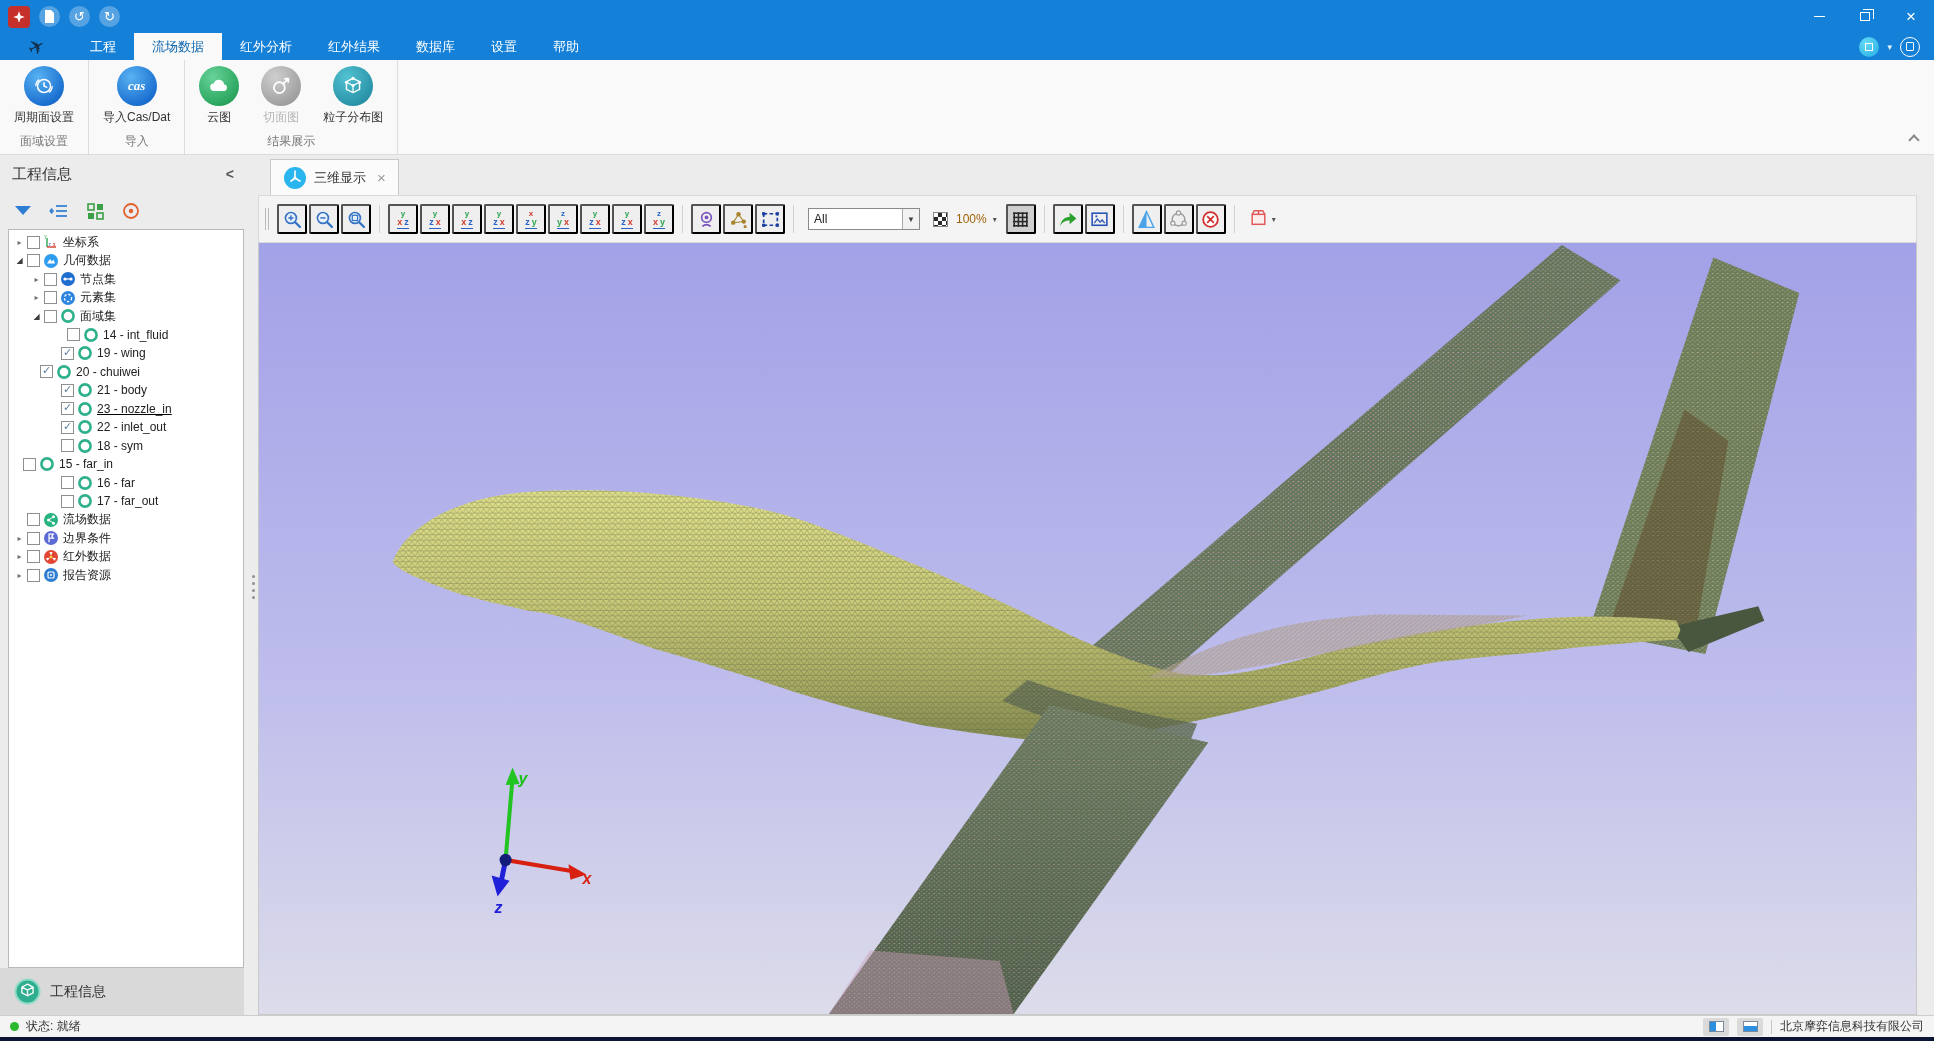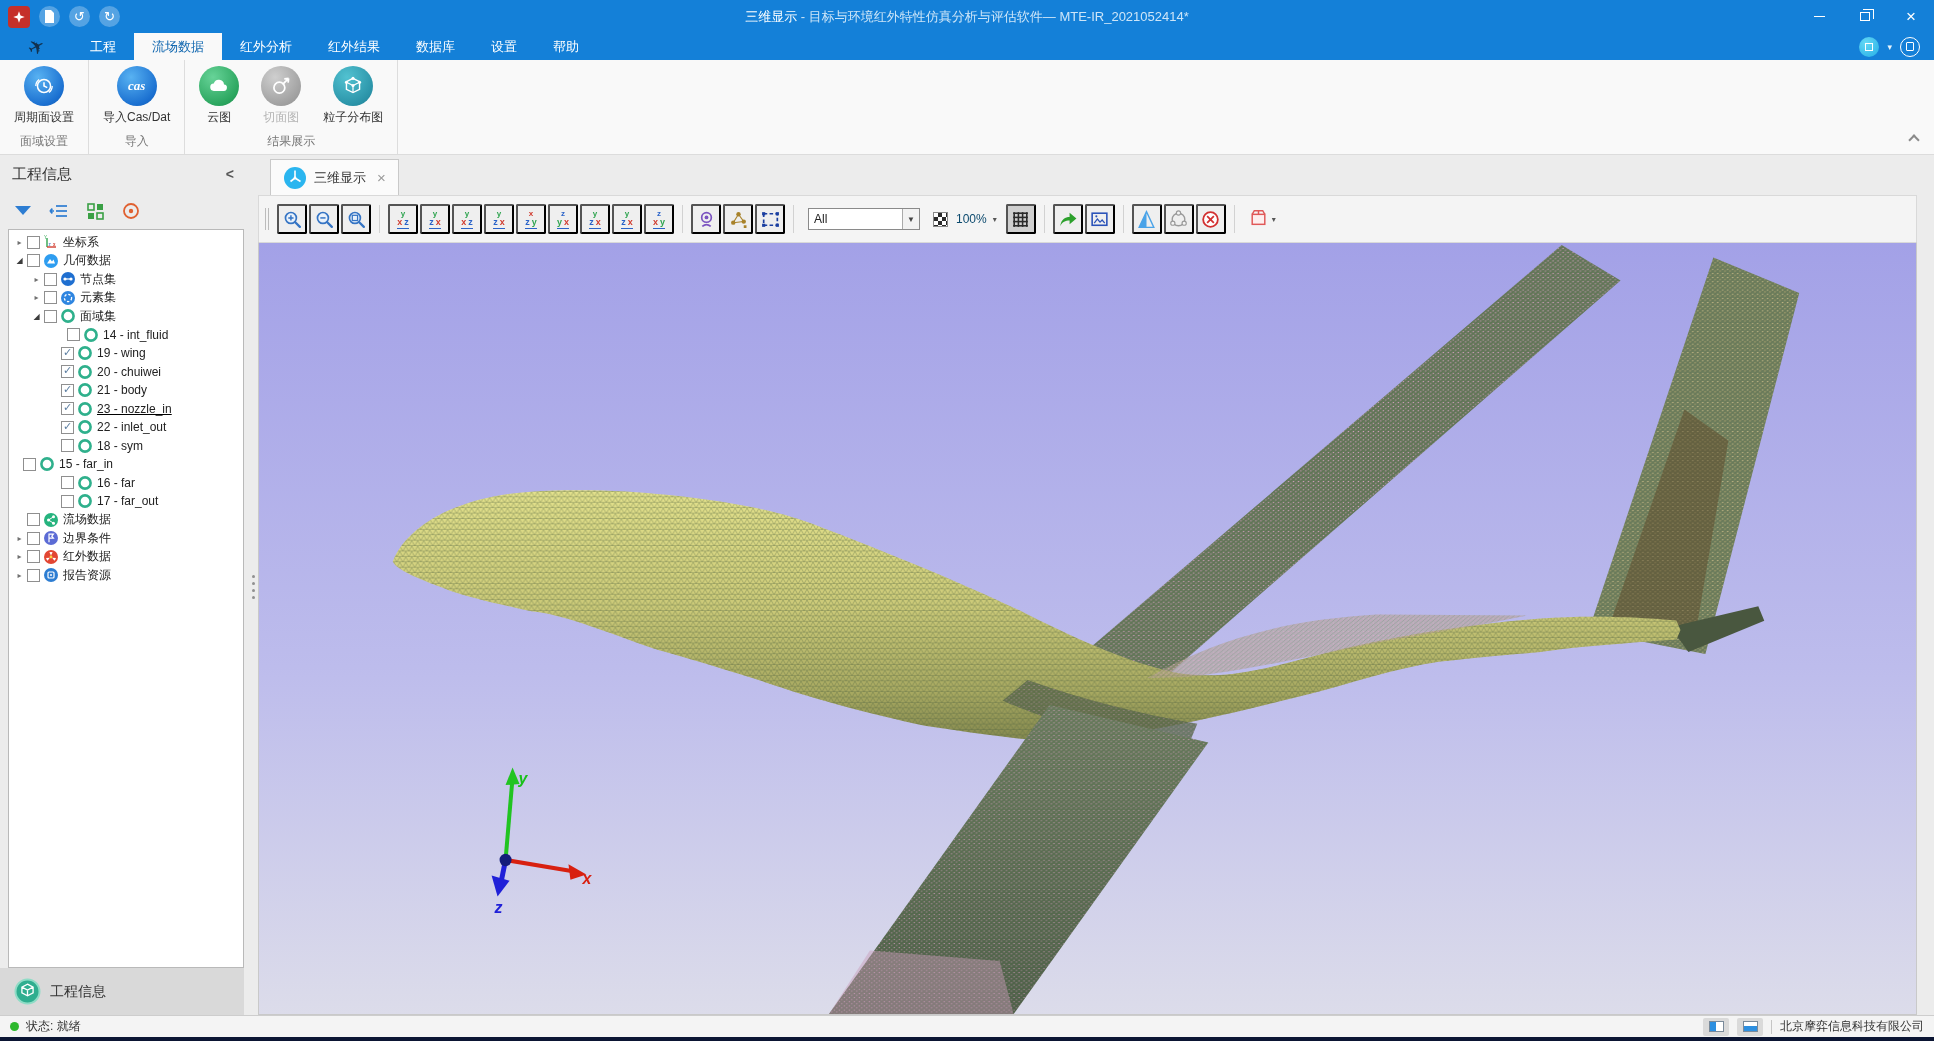--- a/index.html
+++ b/index.html
@@ -94,21 +94,21 @@
   .vb { display:flex; flex-direction:column; align-items:center; line-height:1; }
   .vb em { font-style:normal; font-size:8px; font-weight:bold; }
   .vb .row { display:flex; gap:2px; border-bottom:1.6px solid #2a63c9; padding-bottom:1px; }
   .vb b { font-size:9px; }
   .combo { width:112px; height:22px; background:#fff; border:1px solid #8a8a8a; display:flex; align-items:center; margin:0 6px; cursor:pointer; }
   .combo .val { flex:1; padding-left:5px; font-size:12px; color:#222; }
   .combo .dd { width:17px; height:100%; border-left:1px solid #aaa; background:#f2f2f2; display:flex; align-items:center; justify-content:center; font-size:8px; color:#444; }
   .checker { width:15px; height:15px;
     background-image:linear-gradient(45deg,#2b2b2b 25%,transparent 25%,transparent 75%,#2b2b2b 75%),linear-gradient(45deg,#2b2b2b 25%,#fff 25%,#fff 75%,#2b2b2b 75%);
     background-size:8px 8px; background-position:0 0,4px 4px; border:1px solid #888; }
-  .zoomlbl { font-size:12px; color:#0c4a6e; margin:0 3px 0 5px; }
+  .zoomlbl { font-size:12px; color:#a16207; margin:0 3px 0 5px; }
   .caret { font-size:8px; color:#555; margin-right:2px; }
   .wide { width:auto; padding:0 5px; gap:3px; }
 
   .viewport { flex:1; min-height:0; position:relative; border:1px solid #c9c9c9; border-top:1px solid #d9d9d9; }
   .viewport svg { display:block; width:100%; height:100%; }
 
   .msgbar { height:32px; background:#efefef; border-top:1px solid #d3d3d3; display:flex; align-items:center; padding-left:6px; font-size:14px; color:#444; }
 
   
   .statusbar { height:22px; background:#f4f4f4; border-top:1px solid #cdcdcd; display:flex; align-items:center; flex:0 0 auto; padding:0 10px; }
@@ -135,23 +135,20 @@
             <path d="M11,2 L13.4,8.6 L20,11 L13.4,13.4 L11,20 L8.6,13.4 L2,11 L8.6,8.6 Z" fill="#fff"></path>
           </svg>
       </div>
       <div class="qat-circle">
         <svg width="11" height="13" viewBox="0 0 11 13">
             <path d="M1,0 H7 L10,3 V13 H1 Z" fill="#fff"></path>
           </svg>
       </div>
       <div class="qat-circle">↺</div>
       <div class="qat-circle">↻</div>
-    </div>
-    <div class="win-title">
-      <span>三维显示</span><span class="suffix"> - 目标与环境红外特性仿真分析与评估软件— MTE-IR_2021052414*</span>
     </div>
     <div class="winctl">
       <div class="winbtn">
           <span class="minbar"></span>
         </div>
       <div class="winbtn">
           <span class="maxbox"></span>
         </div>
       <div class="winbtn" style="font-size:17px;">×</div>
     </div>
@@ -364,21 +361,21 @@
           <div class="trow" style="padding-left: 38px;">
             <span class="arrow"></span>
             <span class="cbox checked"></span>
             <span class="ticon">
               <svg viewBox="0 0 16 16">
                 <circle cx="8" cy="8" r="5.6" fill="#fff" stroke="#2fb08c" stroke-width="2.6"></circle>
               </svg>
             </span>
             <span class="tlabel">19 - wing</span>
           </div>
-          <div class="trow" style="padding-left: 38px;">
+          <div class="trow" style="padding-left: 17px;">
             <span class="arrow"></span>
             <span class="cbox checked"></span>
             <span class="ticon">
               <svg viewBox="0 0 16 16">
                 <circle cx="8" cy="8" r="5.6" fill="#fff" stroke="#2fb08c" stroke-width="2.6"></circle>
               </svg>
             </span>
             <span class="tlabel">20 - chuiwei</span>
           </div>
           <div class="trow" style="padding-left: 38px;">

